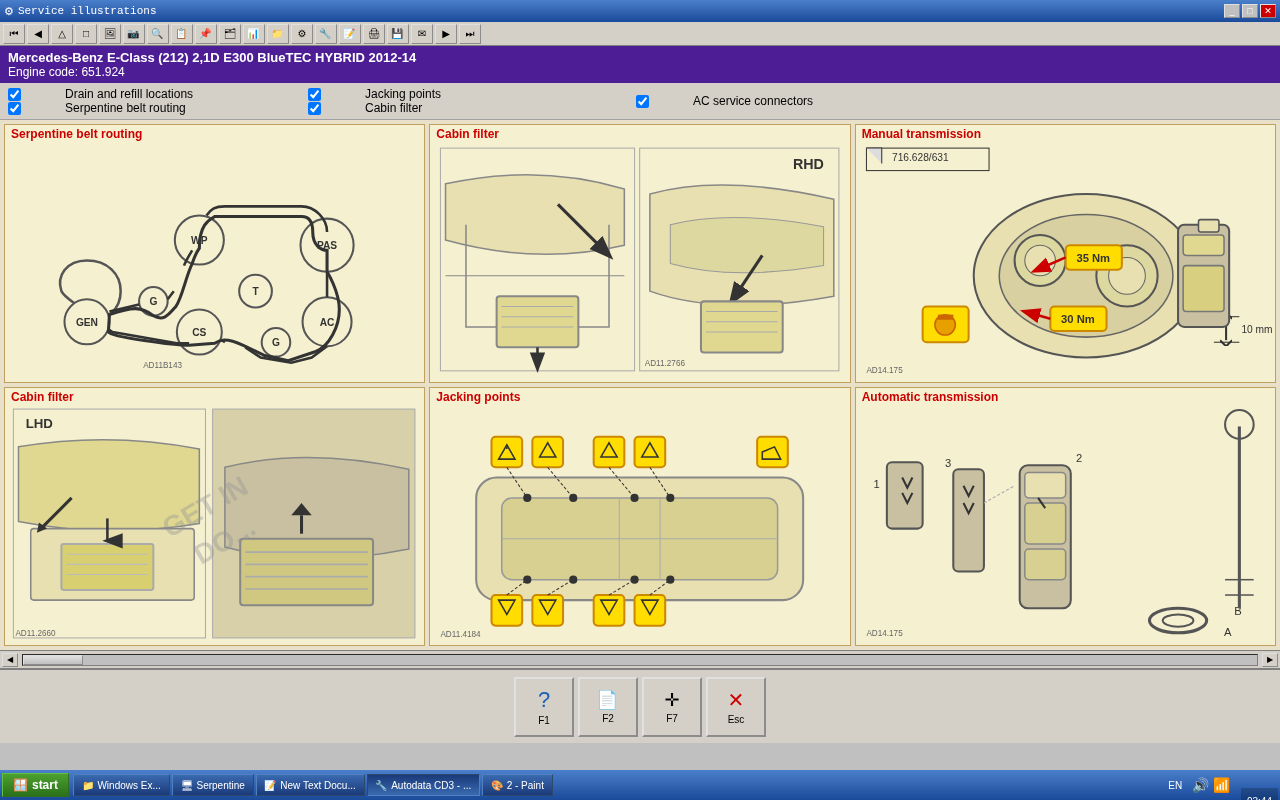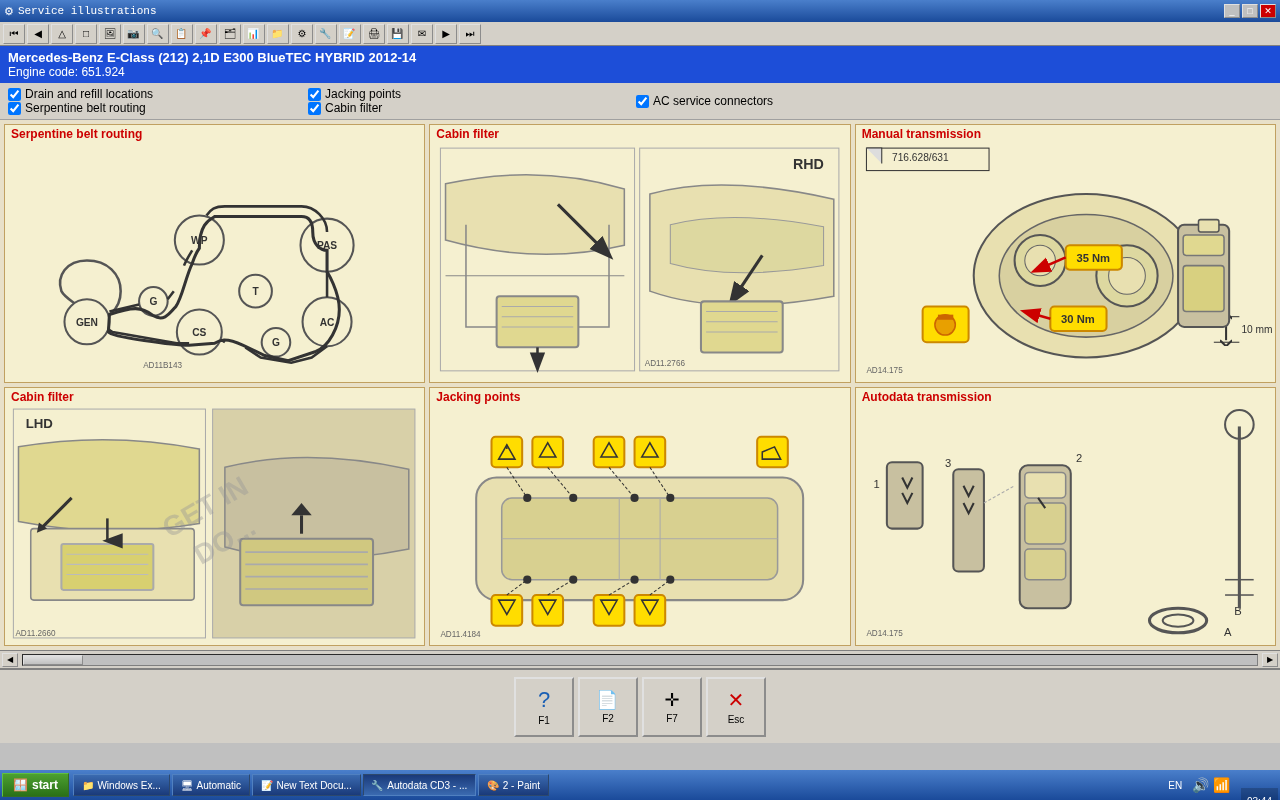--- a/index.html
+++ b/index.html
@@ -31,37 +31,37 @@
     .toolbar-btn {
       width: 22px; height: 20px;
       border: 1px outset #e0e0e0;
       background: #d4d0c8;
       display: flex; align-items: center; justify-content: center;
       cursor: pointer; font-size: 10px; margin: 0 1px;
     }
 
     
     .header {
-      background: #1d4ed8;
+      background: #4c1d95;
       color: white;
       padding: 4px 8px;
     }
     .header-title { font-size: 13px; font-weight: bold; }
     .header-sub { font-size: 12px; }
 
     
     .checkbox-row {
       background: #d4d0c8;
       padding: 4px 8px;
       display: flex;
       align-items: center;
       border-bottom: 1px solid #a0a0a0;
     }
     .checkbox-item {
-      display: flex; align-items: center; margin-right: 30px;
+      display: flex; align-items: center; margin-right: 30px; gap: 40px;
     }
     .checkbox-item input { margin-right: 4px; }
     .checkbox-col1 { flex: 0 0 300px; }
     .checkbox-col2 { flex: 0 0 300px; }
     .checkbox-col3 { flex: 1; padding-left: 28px; }
 
     
     .main-content {
       background: #e8e0c8;
       padding: 4px;
@@ -530,21 +530,21 @@
         <circle cx="135" cy="170" r="4" fill="#333"></circle>
         <circle cx="195" cy="170" r="4" fill="#333"></circle>
         <circle cx="230" cy="170" r="4" fill="#333"></circle>
 
         <text x="5" y="226" font-size="8" fill="#666">AD11.4184</text>
       </svg>
     </div>
   </div>
 
   <div class="panel">
-    <div class="panel-title">Autodata transmission</div>
+    <div class="panel-title">Automatic transmission</div>
     <div class="panel-content">
       <svg viewBox="0 0 400 230" class="illustration-svg">
         <rect width="400" height="230" fill="#f5f0d0"></rect>
 
         <text x="12" y="80" font-size="11" fill="#333">1</text>
 
         <rect x="25" y="55" width="35" height="65" rx="5" fill="#c8c0a0" stroke="#555" stroke-width="2"></rect>
 
         <path d="M 40 70 L 45 80 L 50 70" fill="none" stroke="#333" stroke-width="2"></path>
         <path d="M 40 85 L 45 95 L 50 85" fill="none" stroke="#333" stroke-width="2"></path>
@@ -614,21 +614,21 @@
   <div class="start-btn">
     <span style="margin-right:4px;">🪟</span>
     <span>start</span>
   </div>
   <div class="taskbar-item">
     <span style="margin-right:3px;">📁</span>
     <span>Windows Ex...</span>
   </div>
   <div class="taskbar-item">
     <span style="margin-right:3px;">🖥</span>
-    <span>Automatic</span>
+    <span>Serpentine</span>
   </div>
   <div class="taskbar-item">
     <span style="margin-right:3px;">📝</span>
     <span>New Text Docu...</span>
   </div>
   <div class="taskbar-item active">
     <span style="margin-right:3px;">🔧</span>
     <span>Autodata CD3 - ...</span>
   </div>
   <div class="taskbar-item">

